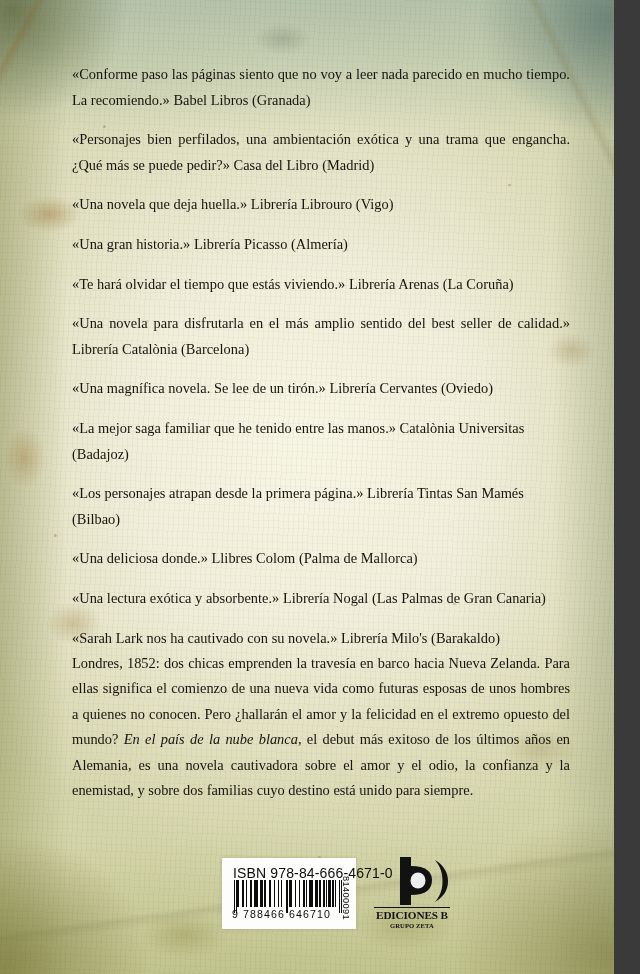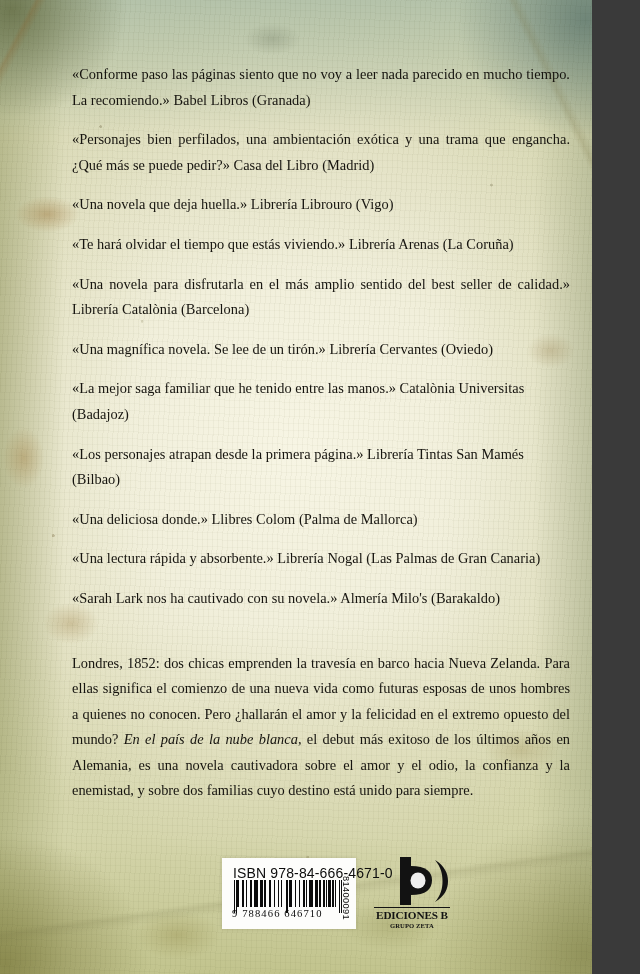--- a/index.html
+++ b/index.html
@@ -42,20 +42,21 @@
       radial-gradient(circle at 24% 33%, rgba(104,96,48,0.20) 0 1.0px, rgba(0,0,0,0) 1.5px),
       
       linear-gradient(180deg, rgba(150,176,162,0.55) 0%, rgba(214,216,186,0.16) 14%, rgba(236,234,210,0) 30%,
                               rgba(236,234,210,0) 64%, rgba(196,198,140,0.24) 86%, rgba(172,176,106,0.52) 100%),
       
       linear-gradient(90deg, rgba(146,150,96,0.55) 0%, rgba(214,214,176,0.14) 11%, rgba(240,238,216,0) 26%,
                              rgba(240,238,216,0) 74%, rgba(206,208,166,0.18) 90%, rgba(150,158,120,0.50) 100%),
       
       radial-gradient(ellipse 440px 420px at 50% 46%, #f7f5e4 0%, #f1efdb 42%, #e6e4c8 72%, #d9d9b4 100%);
     background-repeat: no-repeat;
+    padding-left: 22px;
   }
   
   #cover::before {
     content: "";
     position: absolute;
     inset: 0;
     pointer-events: none;
     background-image:
       repeating-linear-gradient(93deg,
         rgba(120,116,70,0.055) 0px, rgba(120,116,70,0.055) 1px,
@@ -156,21 +157,21 @@
     align-items: stretch;
   }
   #bars i { display: block; background: #0b0b0b; }
   #bars i.sp { background: transparent; }
   #bars i.tall { margin-bottom: -6px; }
   #barcode-digits {
     position: absolute;
     left: 10px;
     top: 50px;
     width: 114px;
-    font-family: Liberation Serif, serif;
+    font-family: Liberation Sans, sans-serif;
     font-size: 10.6px;
     letter-spacing: 1.1px;
     color: #0b0b0b;
     white-space: nowrap;
   }
   #side-code {
     position: absolute;
     right: 5px;
     top: 18px;
     font-family: "Liberation Sans", "DejaVu Sans", sans-serif;
@@ -224,28 +225,29 @@
 </style>
 </head>
 <body>
 
 <div id="cover">
 
   <div id="quotes" class="layer">
     <p class="quote">«Conforme paso las páginas siento que no voy a leer nada parecido en mucho tiempo. La recomiendo.» Babel Libros (Granada)</p>
     <p class="quote">«Personajes bien perfilados, una ambientación exótica y una trama que engancha. ¿Qué más se puede pedir?» Casa del Libro (Madrid)</p>
     <p class="quote single">«Una novela que deja huella.» Librería Librouro (Vigo)</p>
+    <p class="quote single">«Una gran historia.» Librería Picasso (Almería)</p>
     <p class="quote single">«Te hará olvidar el tiempo que estás viviendo.» Librería Arenas (La Coruña)</p>
     <p class="quote">«Una novela para disfrutarla en el más amplio sentido del best seller de calidad.» Librería Catalònia (Barcelona)</p>
     <p class="quote single">«Una magnífica novela. Se lee de un tirón.» Librería Cervantes (Oviedo)</p>
     <p class="quote single">«La mejor saga familiar que he tenido entre las manos.» Catalònia Universitas (Badajoz)</p>
     <p class="quote single">«Los personajes atrapan desde la primera página.» Librería Tintas San Mamés (Bilbao)</p>
     <p class="quote single">«Una deliciosa donde.» Llibres Colom (Palma de Mallorca)</p>
-    <p class="quote single">«Una lectura rápida y absorbente.» Librería Nogal (Las Palmas de Gran Canaria)</p>
-    <p class="quote single">«Sarah Lark nos ha cautivado con su novela.» Almería Milo's (Barakaldo)</p>
+    <p class="quote single">«Una lectura exótica y absorbente.» Librería Nogal (Las Palmas de Gran Canaria)</p>
+    <p class="quote single">«Sarah Lark nos ha cautivado con su novela.» Librería Milo's (Barakaldo)</p>
   </div>
 
   <div id="synopsis" class="layer">
     <span>Londres, 1852: dos chicas emprenden la travesía en barco hacia Nueva Zelanda. Para ellas significa el comienzo de una nueva vida como futuras esposas de unos hombres a quienes no conocen. Pero ¿hallarán el amor y la felicidad en el extremo opuesto del mundo? </span><em>En el país de la nube blanca</em><span>, el debut más exitoso de los últimos años en Alemania, es una novela cautivadora sobre el amor y el odio, la confianza y la enemistad, y sobre dos familias cuyo destino está unido para siempre.</span>
   </div>
 
 
   <div id="barcode-box" class="layer">
     <div id="isbn-text">ISBN  978-84-666-4671-0</div>
     <div id="bars">

